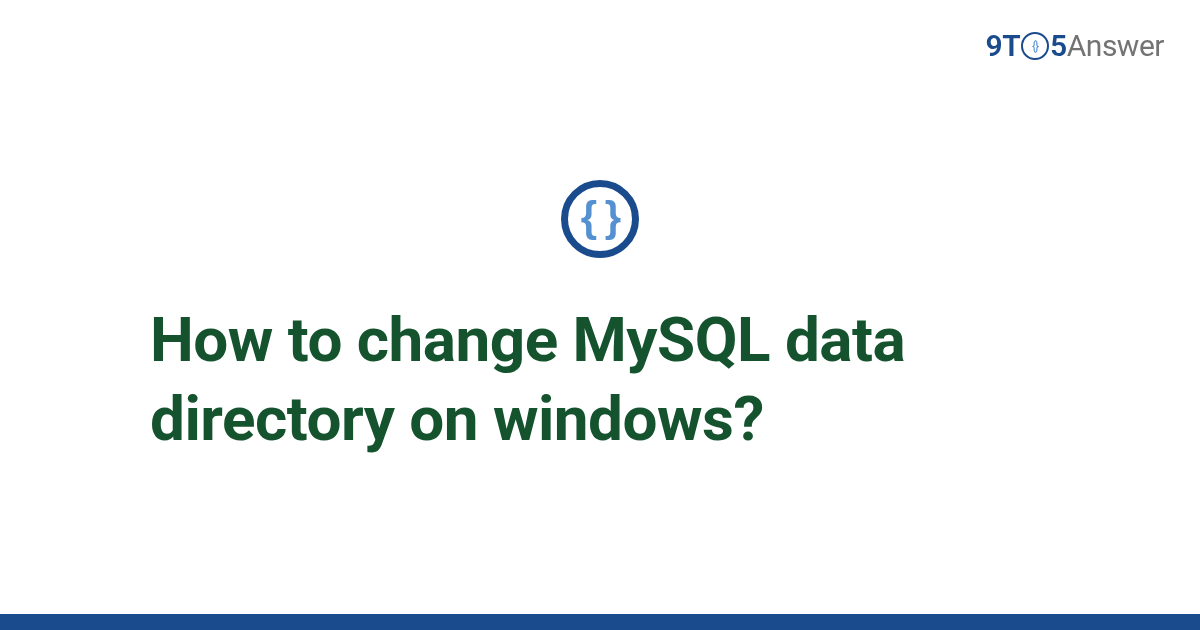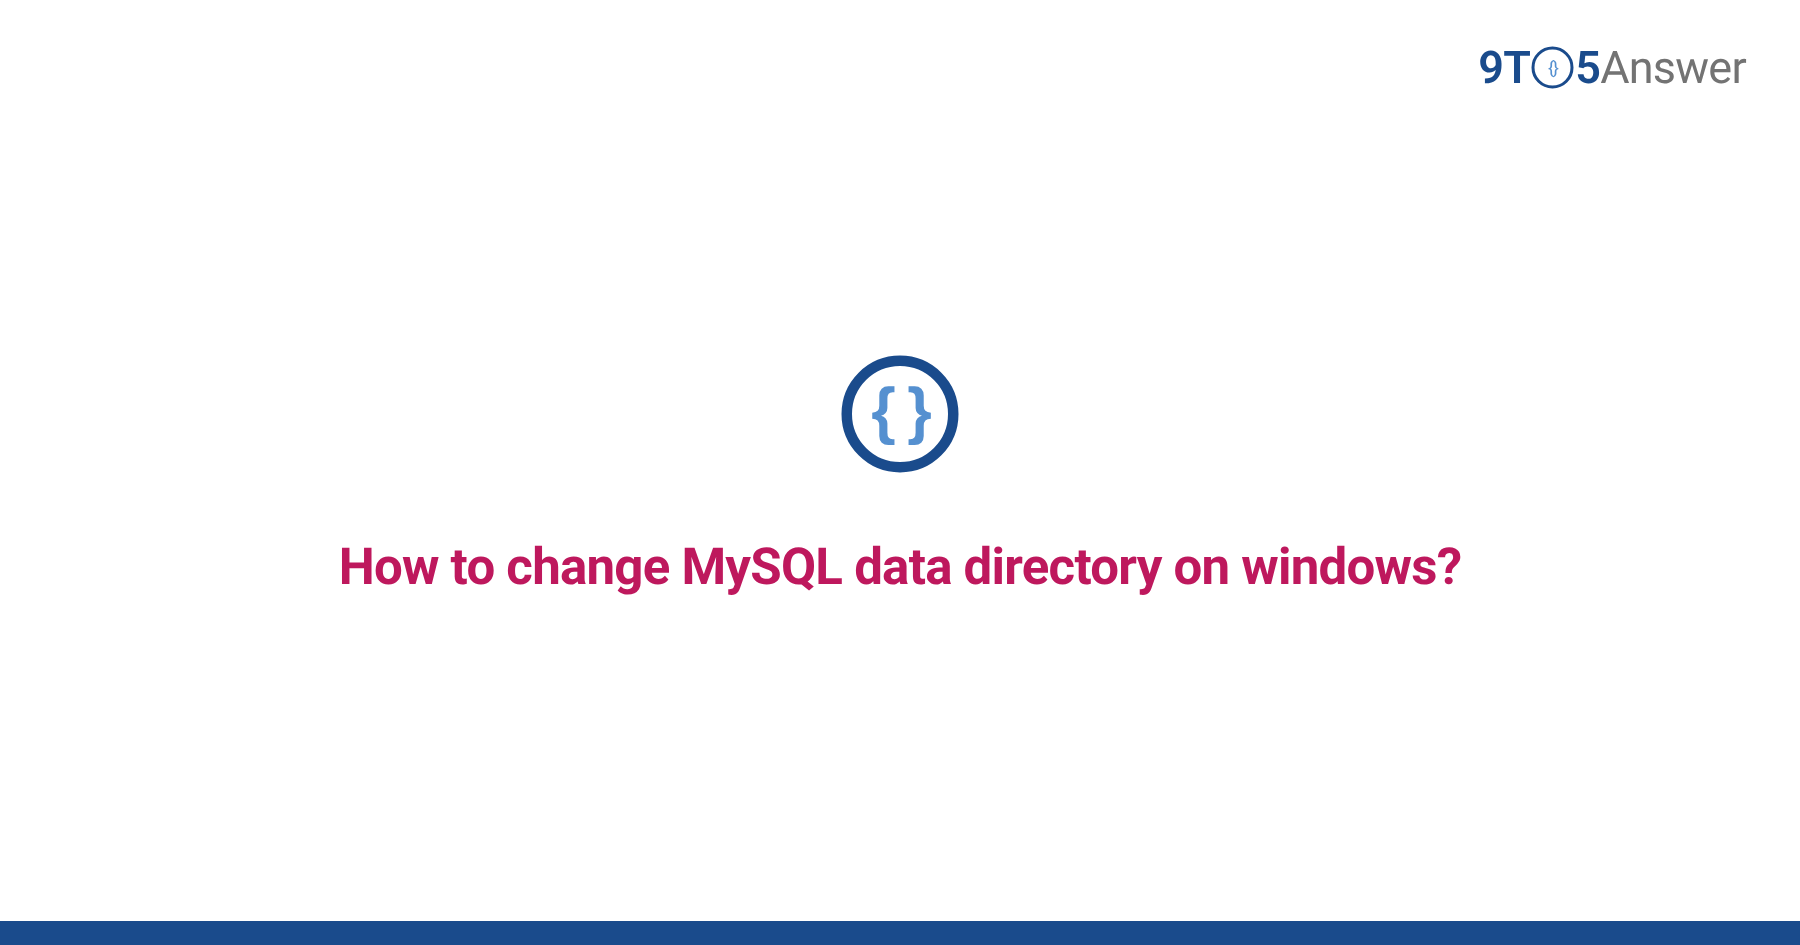--- a/index.html
+++ b/index.html
@@ -79,23 +79,23 @@
       font-size: 42px;
       font-weight: 700;
       color: #5590d0;
       letter-spacing: -2px;
       font-family: "Segoe UI", Arial, sans-serif;
       line-height: 1;
       position: relative;
       top: -2px;
     }
     .question-title {
-      font-size: 34px;
+      font-size: 62px;
       font-weight: 700;
-      color: #be185d;
+      color: #14532d;
       text-align: left;
       line-height: 1.28;
       max-width: 900px;
       letter-spacing: -0.5px;
     }
     .footer-bar {
       position: absolute;
       bottom: 0;
       left: 0;
       right: 0;

